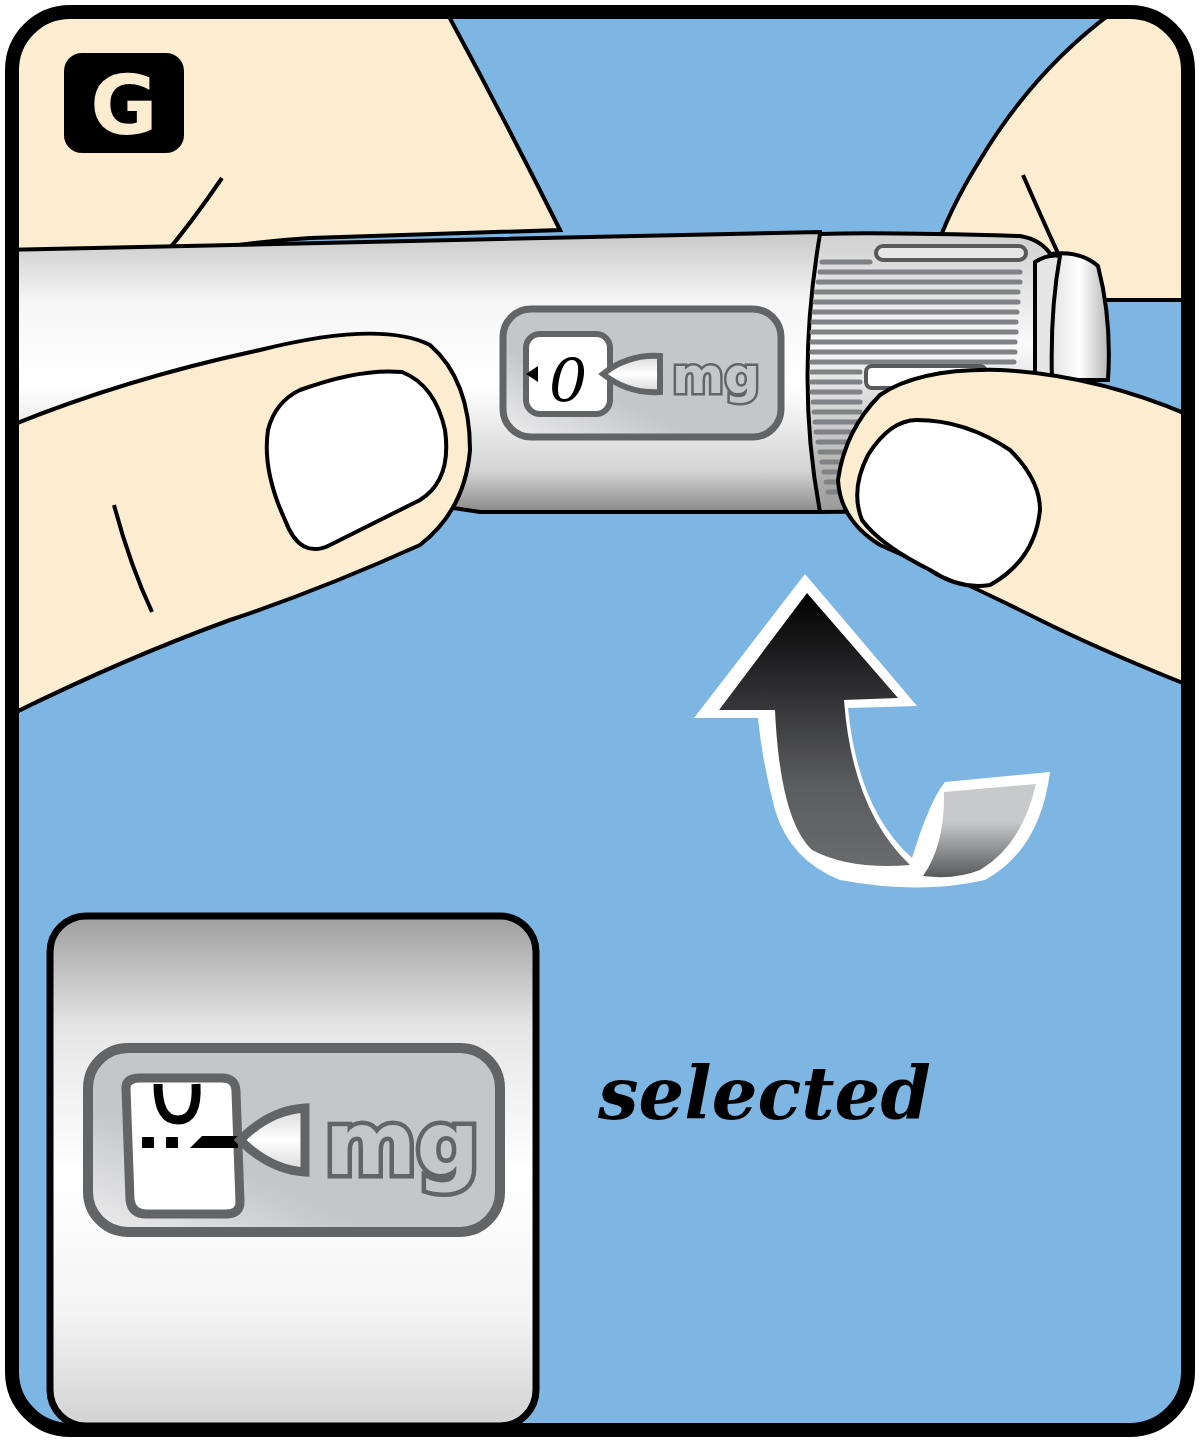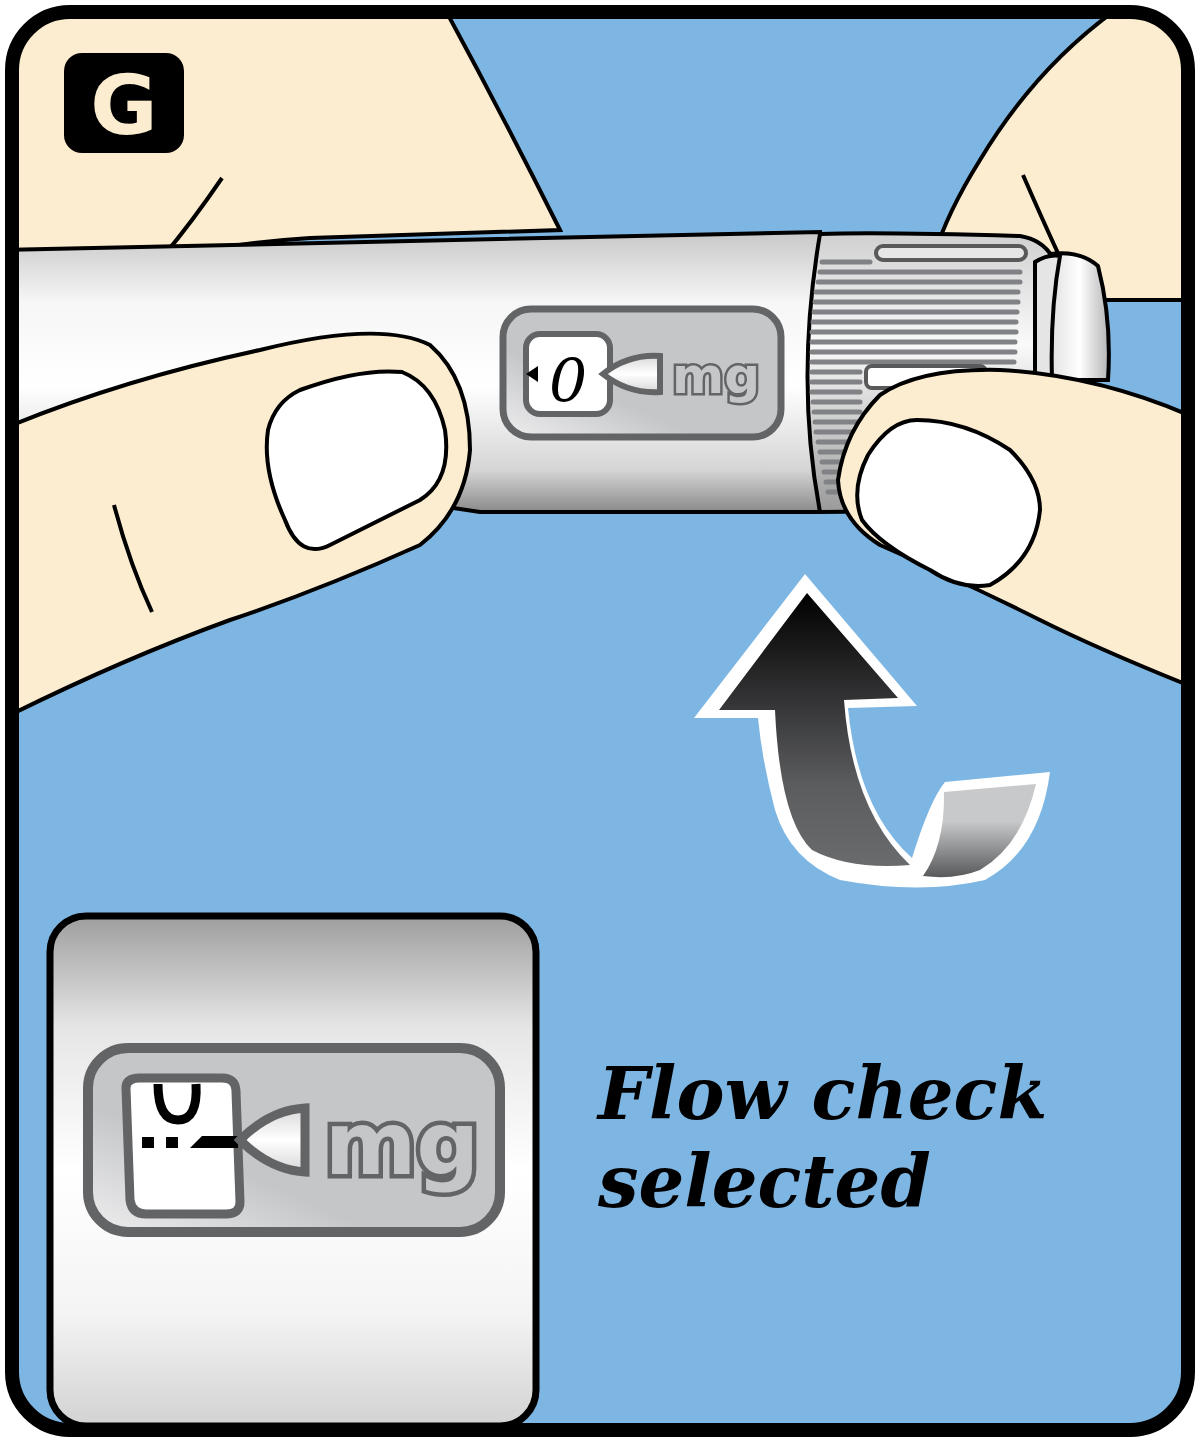--- a/index.html
+++ b/index.html
@@ -165,16 +165,15 @@
 
     <rect x="12" y="12" width="1176" height="1418" rx="58" ry="58" fill="none" stroke="#000" stroke-width="14"></rect>
 
     <g>
       <rect x="64" y="53" width="120" height="100" rx="18" fill="#000"></rect>
       <text x="124" y="134" text-anchor="middle" font-size="82" class="step-badge-text" fill="#fdedd0">G</text>
     </g>
   </svg>
 
   <div class="caption">
-    <span>Flow check</span>
     <span>selected</span>
   </div>
 </div>
 
 </body></html>

